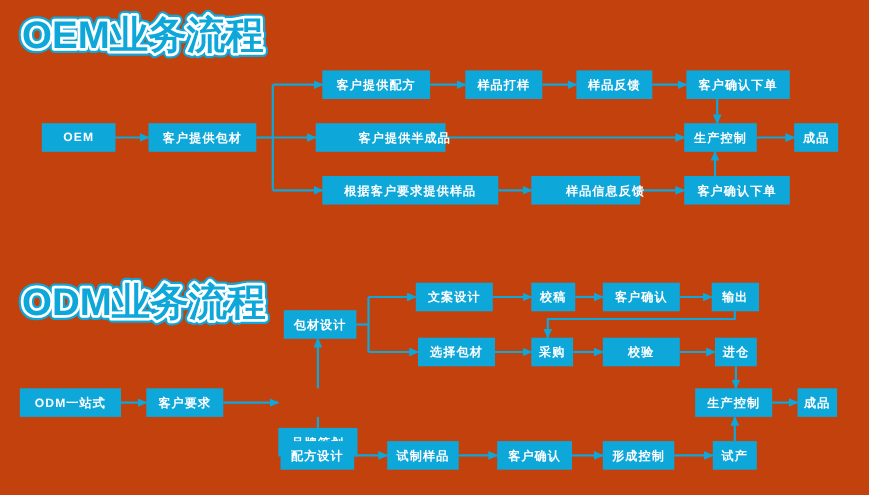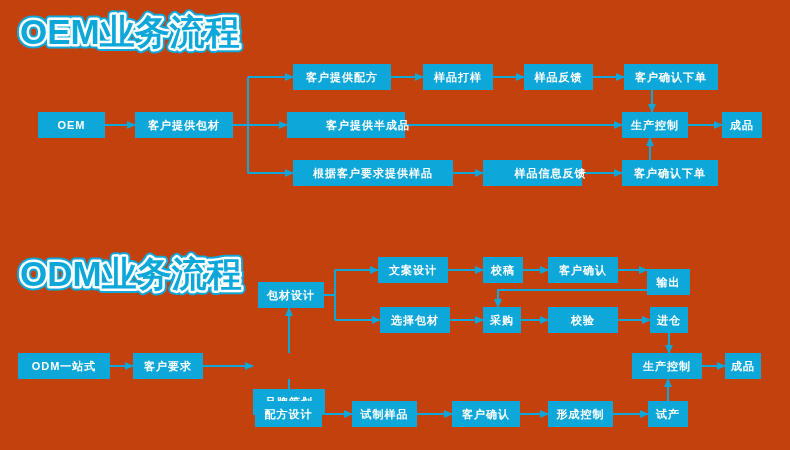--- a/index.html
+++ b/index.html
@@ -105,21 +105,21 @@
   <div class="node" style="left:483px; top:160px; width:99px;padding-left:36px;">样品信息反馈</div>
   <div class="node" style="left:622px; top:160px; width:96px;">客户确认下单</div>
 
   <div class="node" style="left:18px;  top:353px; width:92px;">ODM一站式</div>
   <div class="node" style="left:133px; top:353px; width:70px;">客户要求</div>
   <div class="node" style="left:253px; top:365px; width:72px;margin-top:24px;">品牌策划</div>
   <div class="node" style="left:258px; top:282px; width:66px;text-align:right;">包材设计</div>
   <div class="node" style="left:378px; top:257px; width:70px;">文案设计</div>
   <div class="node" style="left:483px; top:257px; width:40px;">校稿</div>
   <div class="node" style="left:548px; top:257px; width:70px;">客户确认</div>
-  <div class="node" style="left:647px; top:257px; width:43px;margin-top:12px;">输出</div>
+  <div class="node" style="left:647px; top:257px; width:43px;">输出</div>
   <div class="node" style="left:380px; top:307px; width:70px;">选择包材</div>
   <div class="node" style="left:483px; top:307px; width:38px;">采购</div>
   <div class="node" style="left:548px; top:307px; width:70px;">校验</div>
   <div class="node" style="left:650px; top:307px; width:38px;">进仓</div>
   <div class="node" style="left:255px; top:401px; width:67px;">配方设计</div>
   <div class="node" style="left:352px; top:401px; width:65px;">试制样品</div>
   <div class="node" style="left:452px; top:401px; width:68px;">客户确认</div>
   <div class="node" style="left:548px; top:401px; width:65px;">形成控制</div>
   <div class="node" style="left:648px; top:401px; width:40px;">试产</div>
   <div class="node" style="left:632px; top:353px; width:70px;">生产控制</div>

